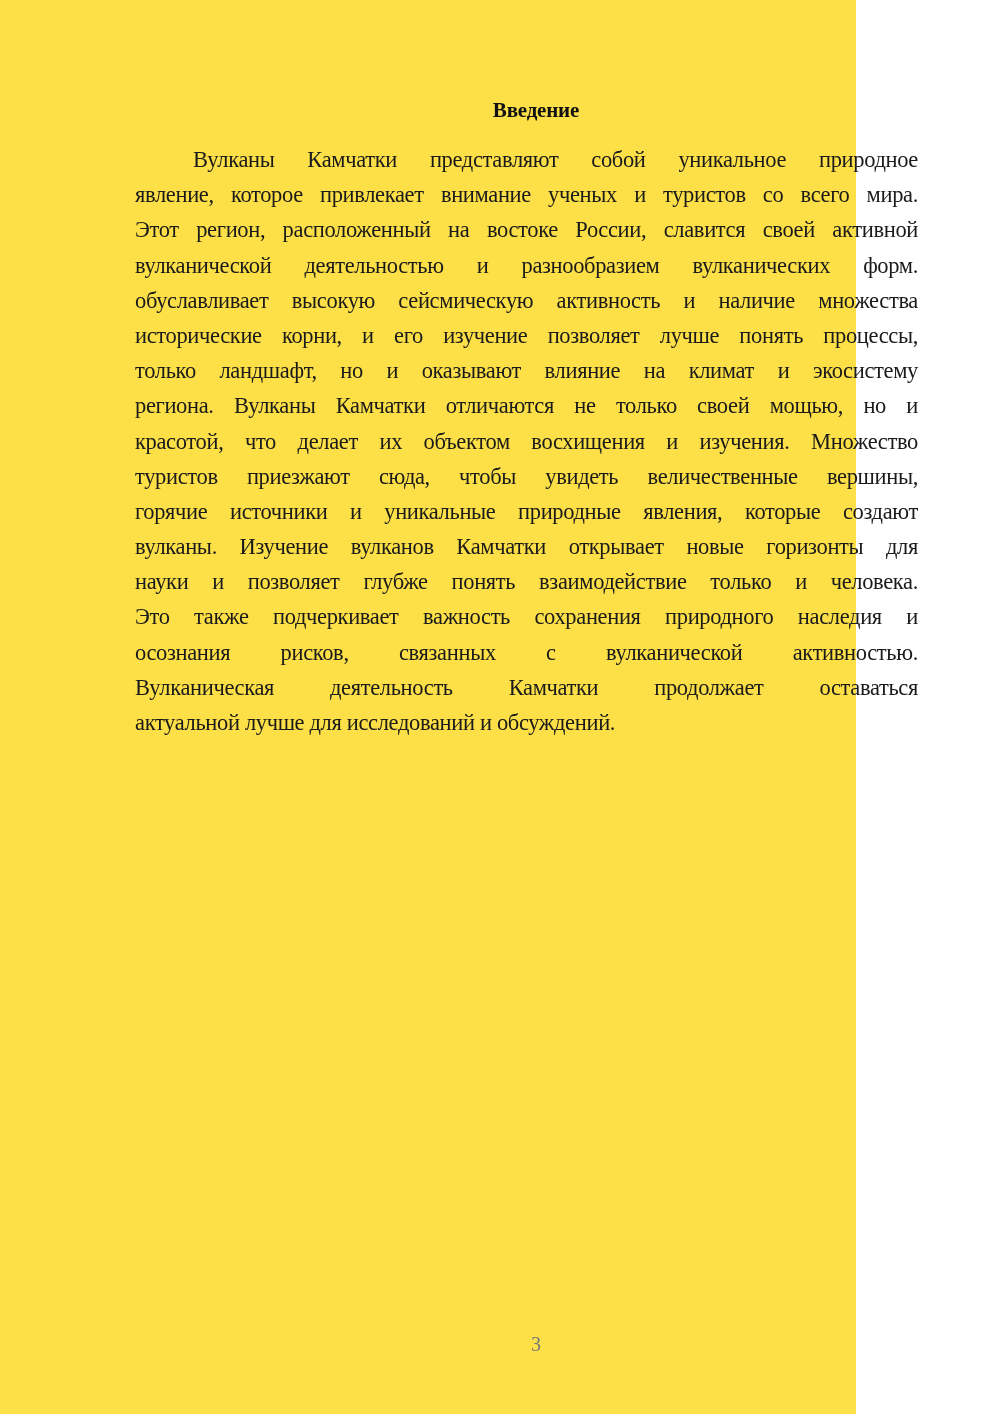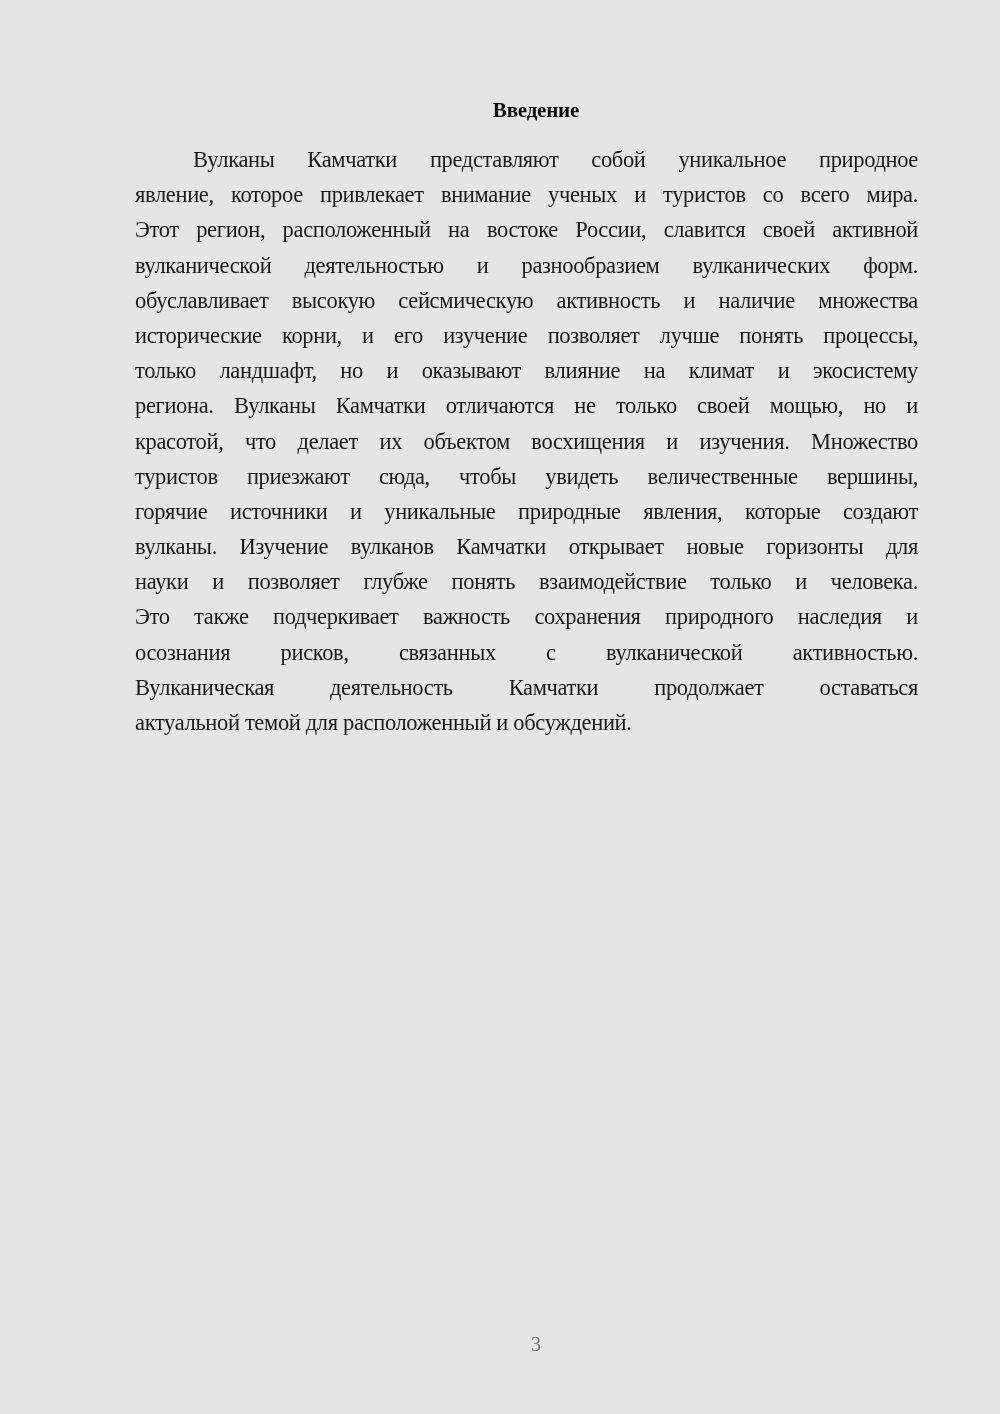--- a/index.html
+++ b/index.html
@@ -9,23 +9,23 @@
     }
     body {
       width: 1000px;
       height: 1414px;
       position: relative;
       overflow: hidden;
     }
     .page {
       position: absolute;
       left: 0; top: 0;
-      width: 1000px;
+      width: 856px;
       height: 1414px;
-      background: #e5e5e5;
+      background: #fde047;
     }
     .heading {
       position: absolute;
       top: 98px;
       left: 0;
       width: 1072px;
       text-align: center;
       font-family: "Liberation Serif", serif;
       font-weight: bold;
       font-size: 21px;
@@ -83,17 +83,17 @@
     <span class="line">только ландшафт, но и оказывают влияние на климат и экосистему</span>
     <span class="line">региона. Вулканы Камчатки отличаются не только своей мощью, но и</span>
     <span class="line">красотой, что делает их объектом восхищения и изучения. Множество</span>
     <span class="line">туристов приезжают сюда, чтобы увидеть величественные вершины,</span>
     <span class="line">горячие источники и уникальные природные явления, которые создают</span>
     <span class="line">вулканы. Изучение вулканов Камчатки открывает новые горизонты для</span>
     <span class="line">науки и позволяет глубже понять взаимодействие только и человека.</span>
     <span class="line">Это также подчеркивает важность сохранения природного наследия и</span>
     <span class="line">осознания рисков, связанных с вулканической активностью.</span>
     <span class="line">Вулканическая деятельность Камчатки продолжает оставаться</span>
-    <span class="line last">актуальной темой для расположенный и обсуждений.</span>
+    <span class="line last">актуальной лучше для исследований и обсуждений.</span>
   </div>
 
   <div class="page-number">3</div>
 </div>
 
 </body></html>

